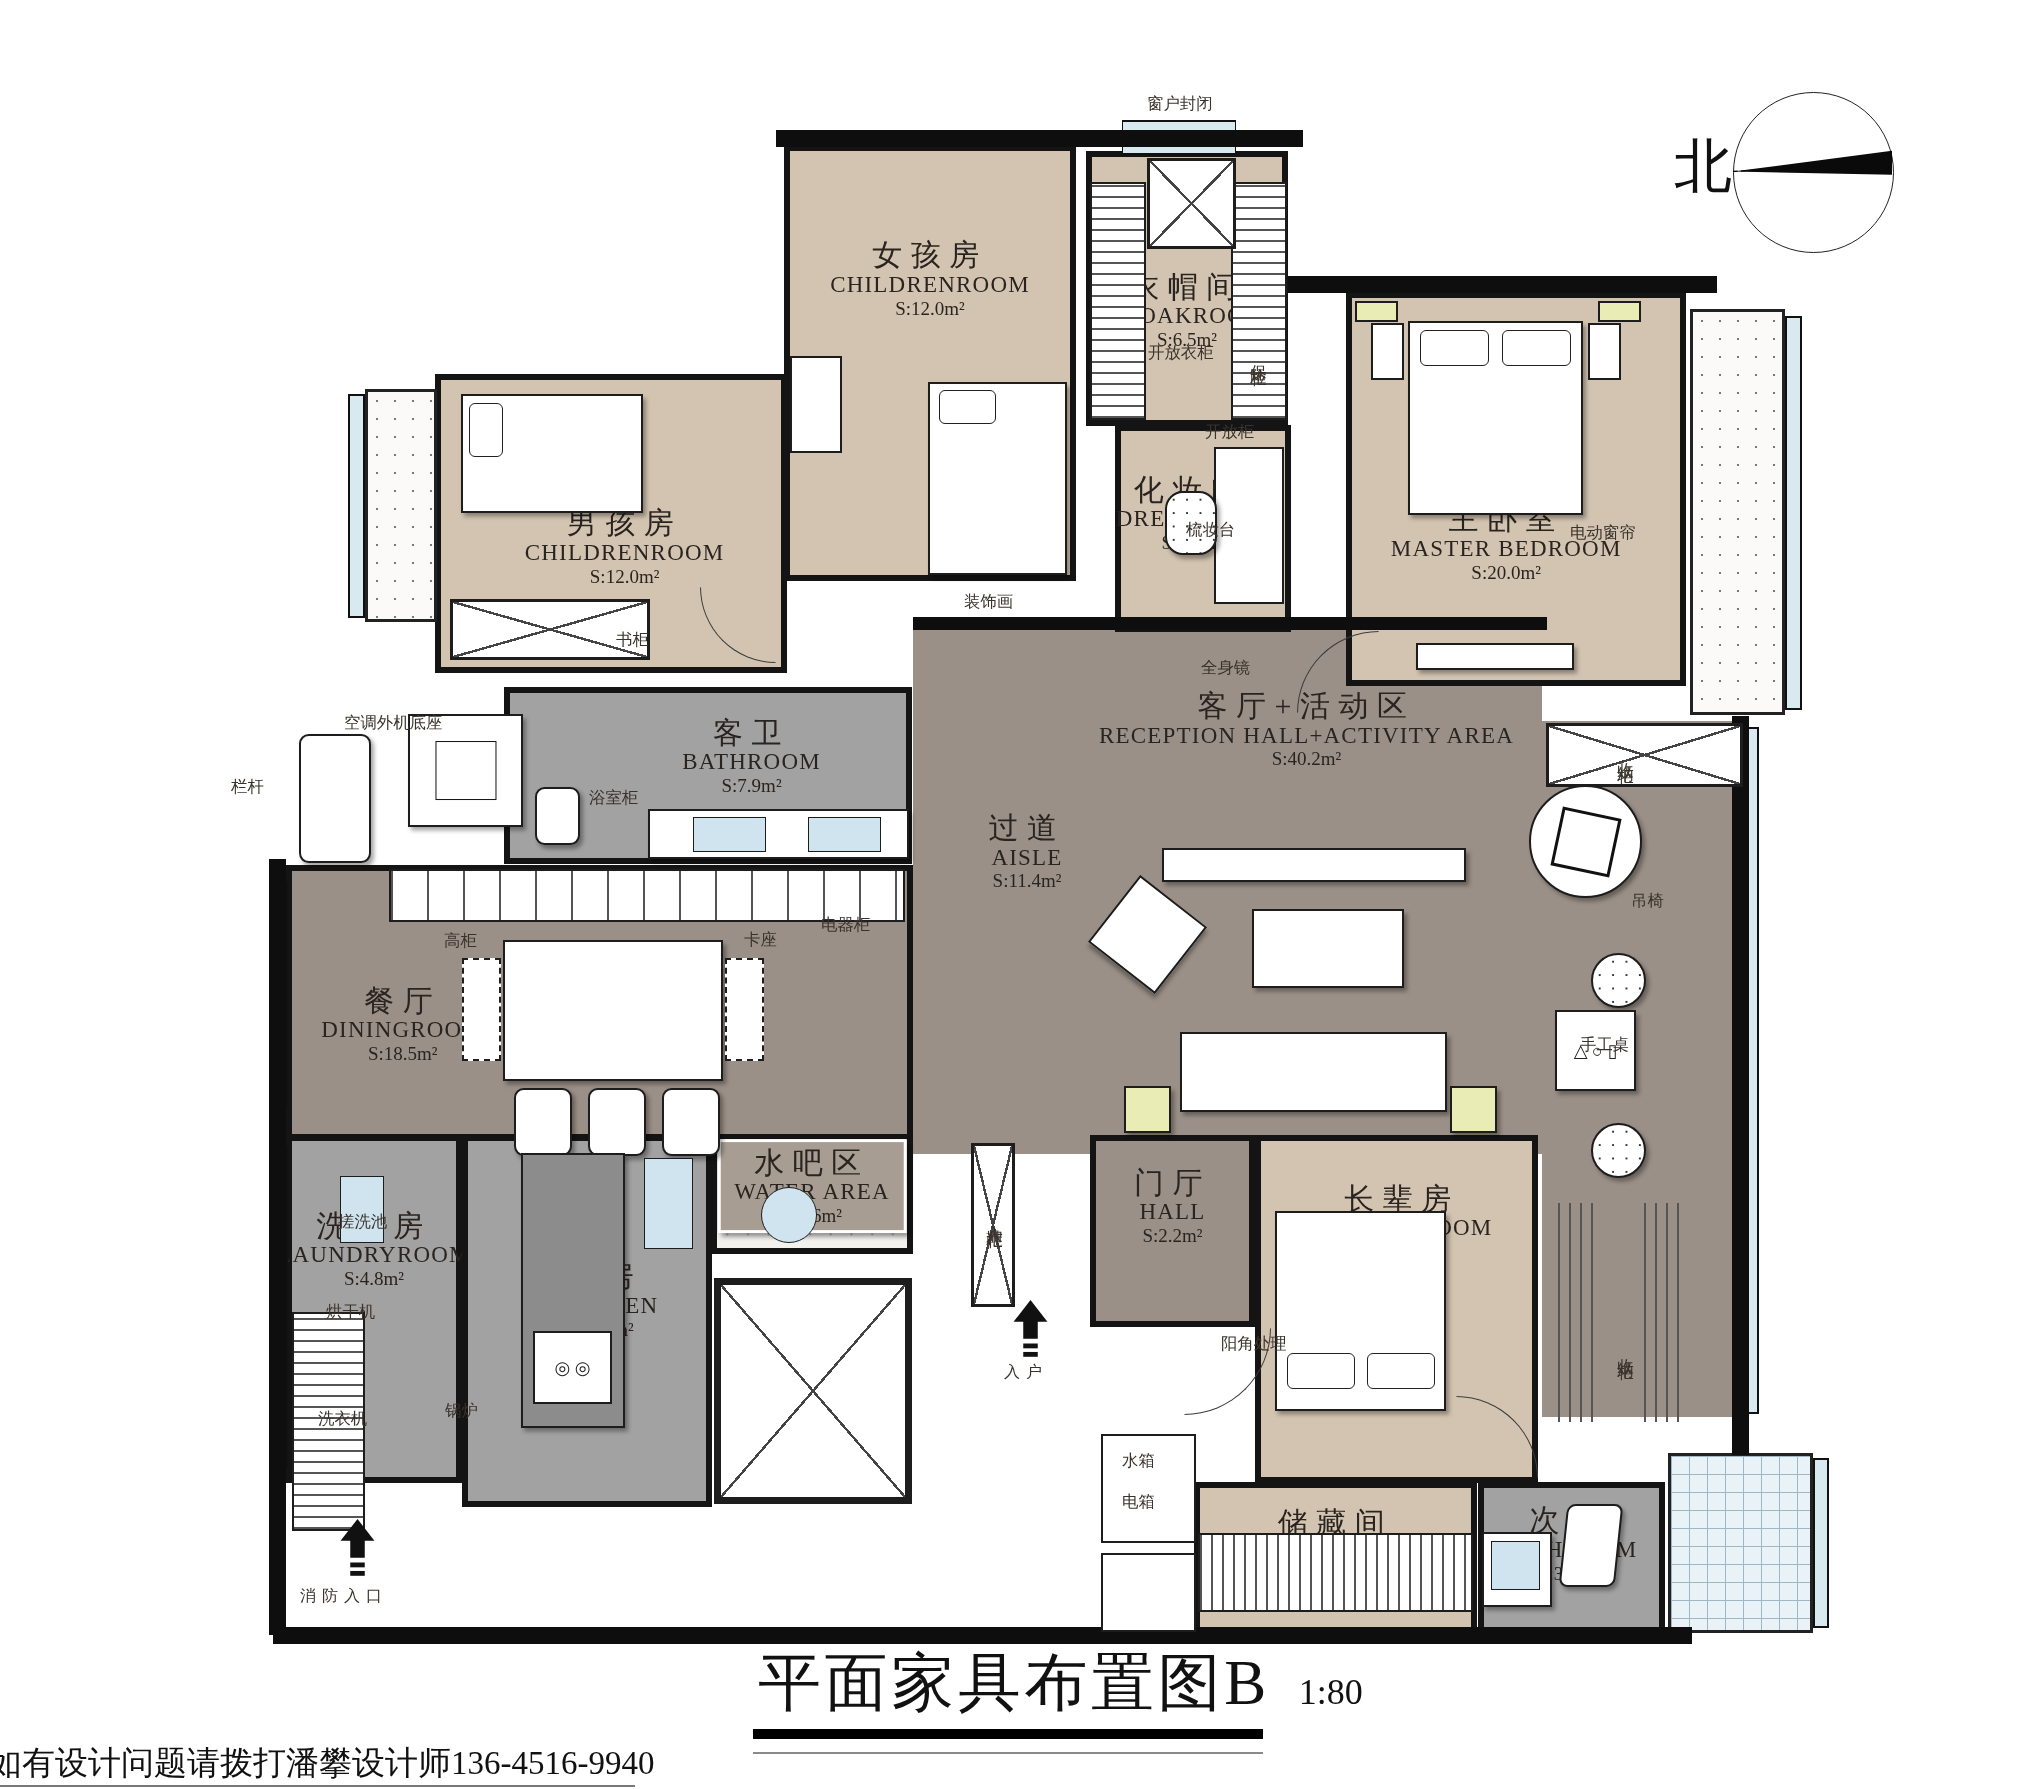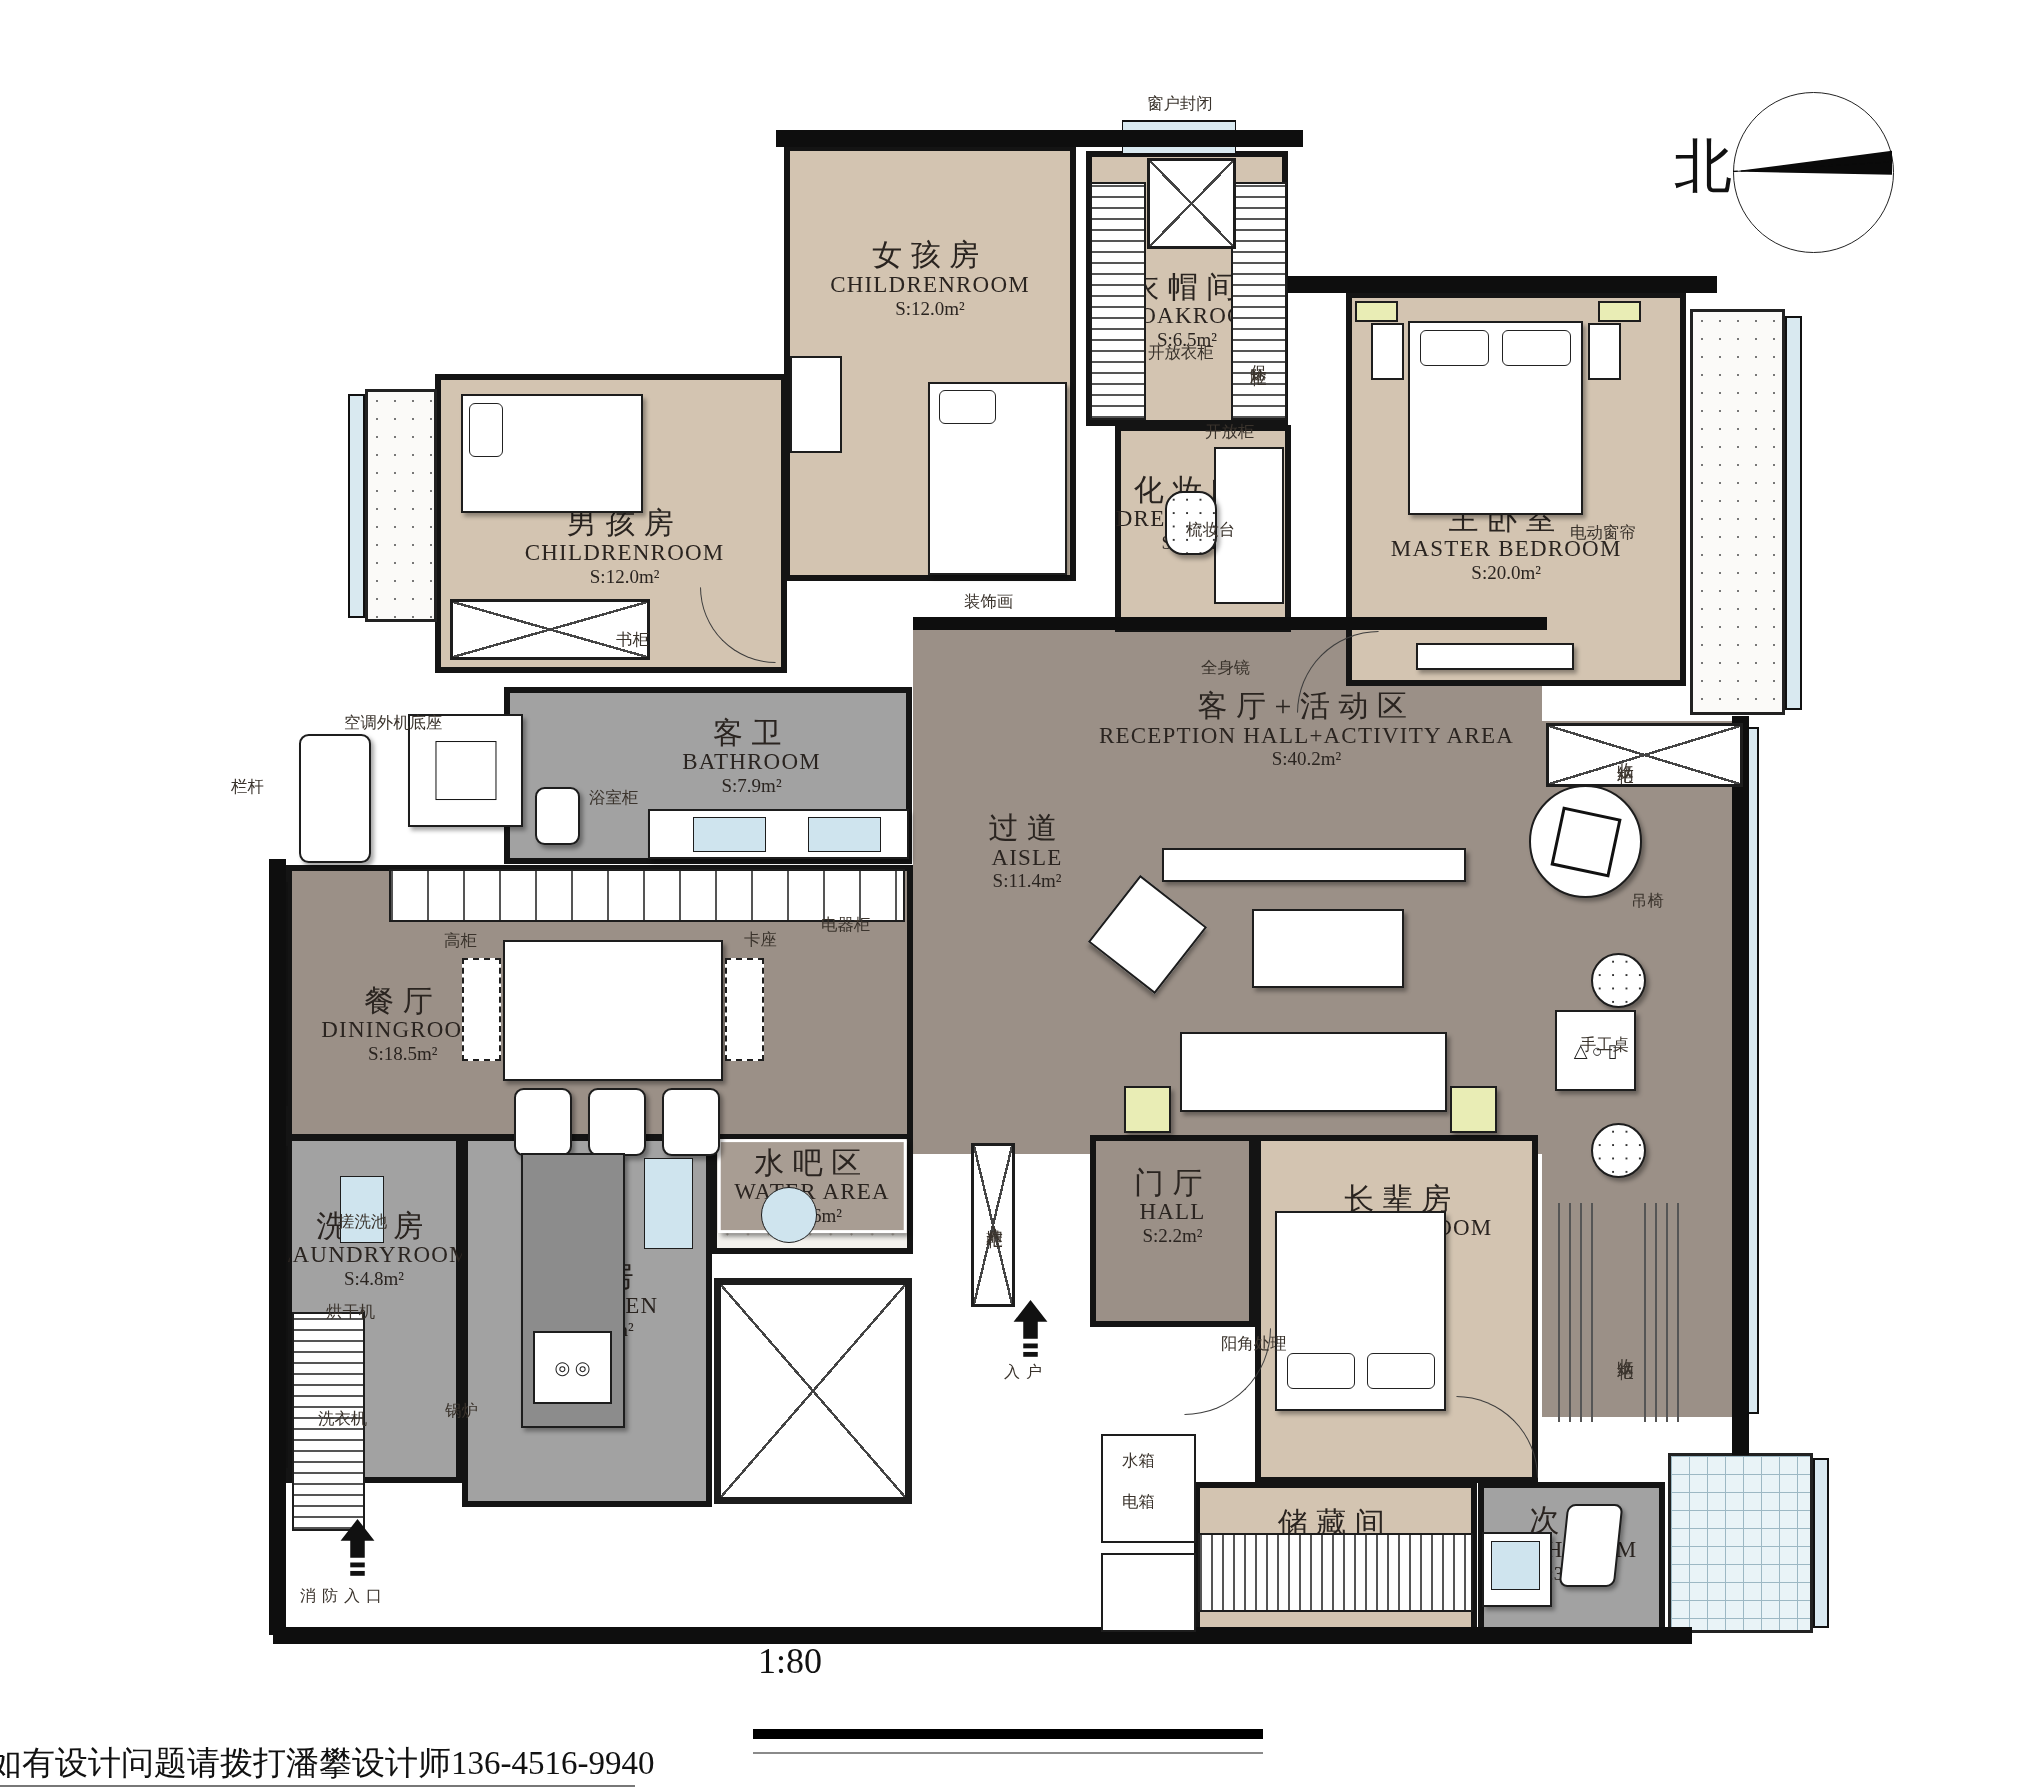--- a/index.html
+++ b/index.html
@@ -381,20 +381,21 @@
   <div class="compass-label" style="left:1674px;top:128px;">北</div>
   <div class="compass-circle" style="left:1733px;top:92px;width:159px;height:159px;"></div>
   <div class="abs" style="left:1733px;top:92px;width:159px;height:159px;">
     <svg viewBox="0 0 100 100" width="159" height="159">
         <polygon points="0,50 100,37 100,52" fill="#0a0a0a"></polygon>
         <line x1="0" y1="50" x2="100" y2="44" stroke="#0a0a0a" stroke-width="0.8" stroke-dasharray="3,2"></line>
       </svg>
   </div>
 
   <div class="title-row" style="left:758px;top:1640px;">
+    <span class="title-cn">平面家具布置图B</span>
     <span class="title-scale">1:80</span>
   </div>
   <div class="title-bar" style="left:753px;top:1729px;width:510px;height:9.7px;"></div>
   <div class="title-line" style="left:753px;top:1752px;width:510px;height:1.8px;"></div>
 
   <div class="footer-contact" style="left:-11px;top:1741px;">如有设计问题请拨打潘攀设计师136-4516-9940</div>
   <div class="footer-line" style="left:0;top:1785px;width:635px;height:2.4px;"></div>
 
 </div>
 

